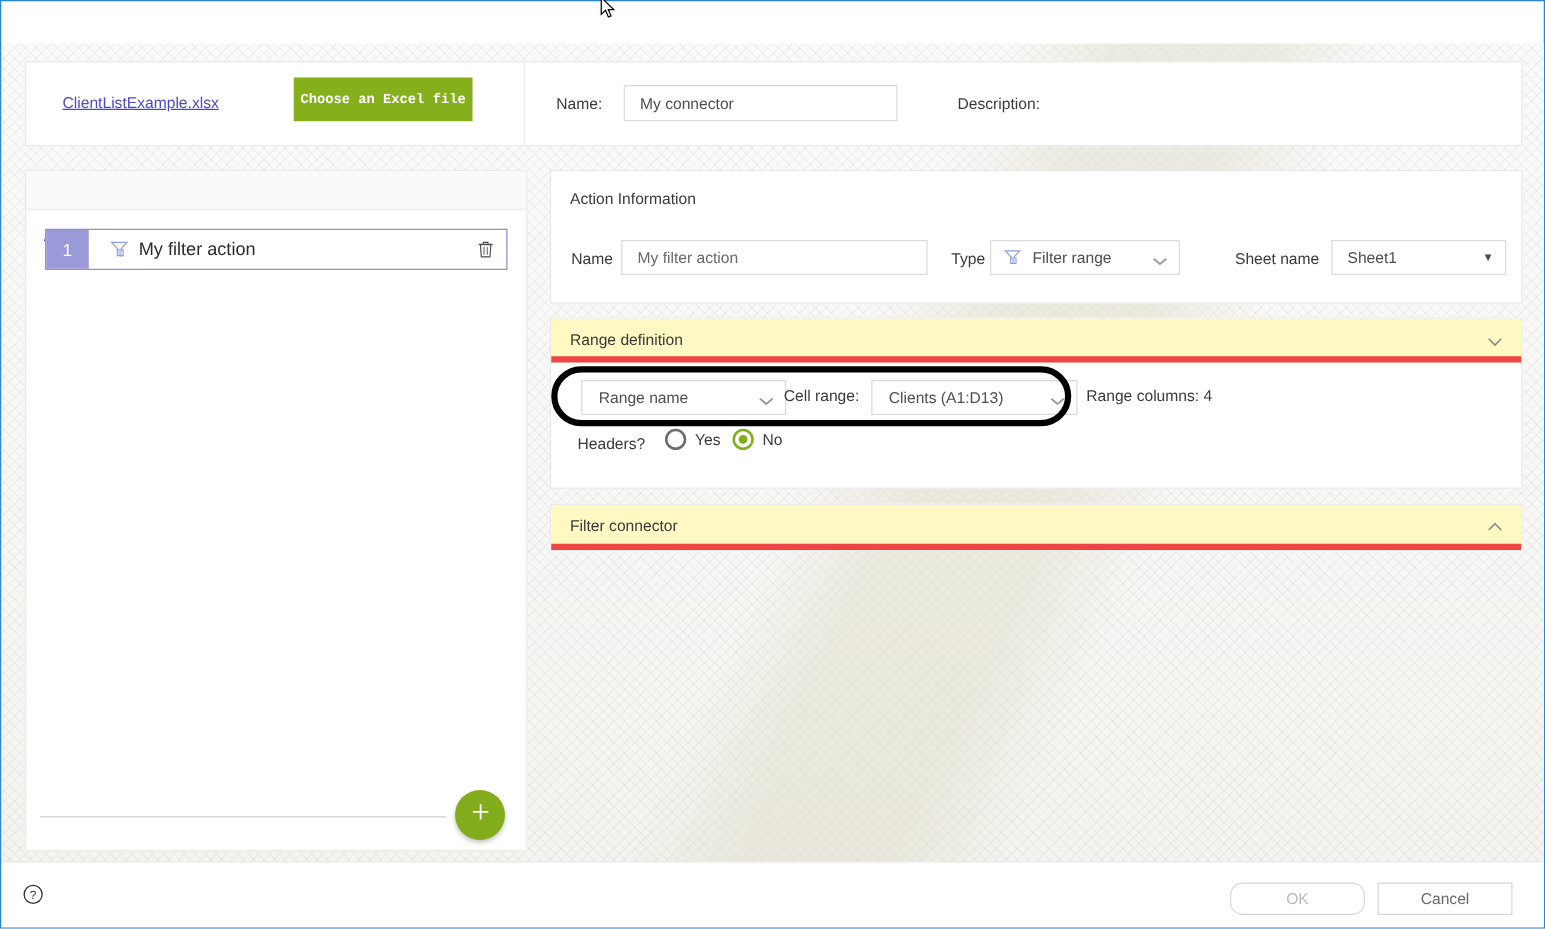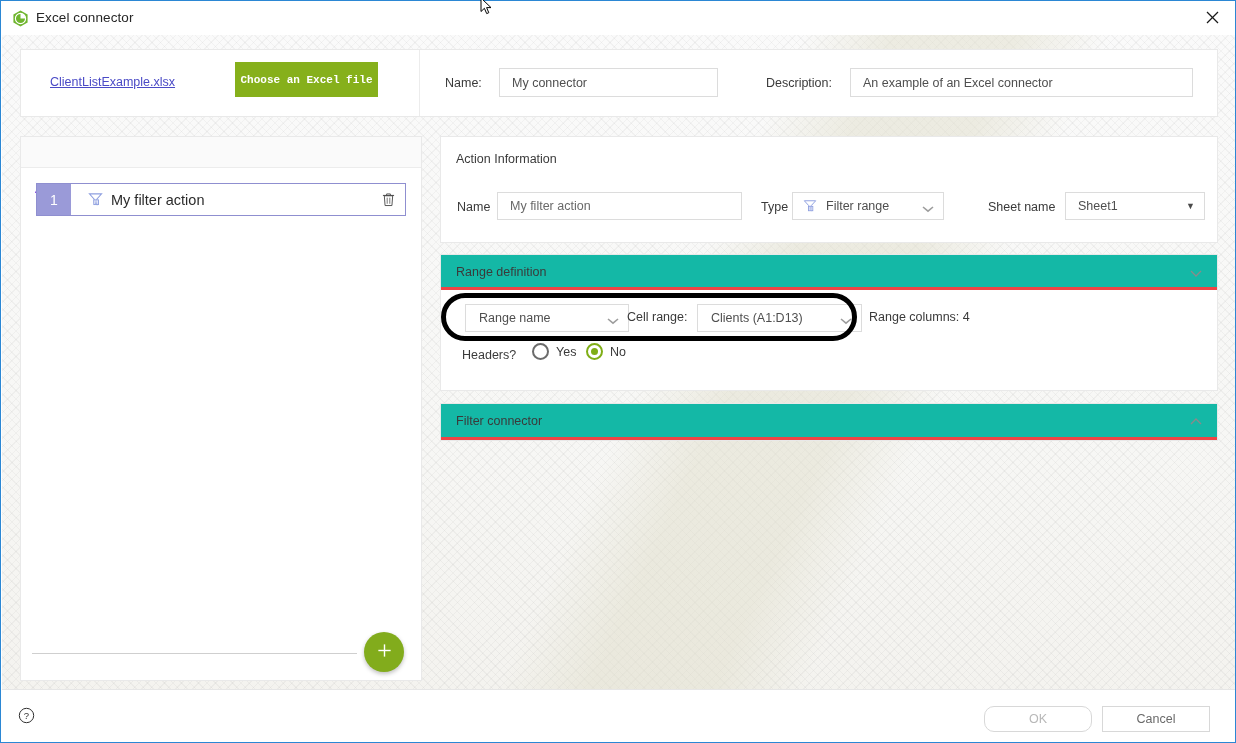--- a/index.html
+++ b/index.html
@@ -243,22 +243,22 @@
     position: absolute;
     left: 15px; top: 15px;
     font-size: 12.5px;
     color: #3a3a3a;
   }
 
   .section-header {
     position: absolute;
     left: 0; top: 0;
     width: 776px; height: 35px;
-    background: #14b8a6;
-    border-bottom: 3px solid #ef4444;
+    background: #fef9c3;
+    border-bottom: 5px solid #ef4444;
   }
   .section-header-label {
     position: absolute;
     left: 15px; top: 10px;
     font-size: 12.5px;
     color: #3a3a3a;
   }
   .section-chevron {
     position: absolute;
     right: 13px; top: 10px;
@@ -354,49 +354,32 @@
     left: 479px; top: -4px;
     z-index: 60;
     pointer-events: none;
   }
 </style>
 </head>
 <body>
 
 <div id="window">
 
-  <div id="titlebar">
-    <span id="app-icon">
-      <svg width="17" height="17" viewBox="0 0 17 17">
-        <path d="M8.5 0.6 L15.6 4.6 L15.6 12.4 L8.5 16.4 L1.4 12.4 L1.4 4.6 Z" fill="#6fb52e"></path>
-        <path d="M8.5 3.4 A5.1 5.1 0 0 1 13.6 8.5 L8.5 8.5 Z" fill="#ffffff"></path>
-        <circle cx="8.5" cy="8.5" r="5.1" fill="none" stroke="#ffffff" stroke-width="1.1"></circle>
-      </svg>
-    </span>
-    <span id="title-text">Excel connector</span>
-    <div id="close-btn">
-      <svg width="13" height="13" viewBox="0 0 13 13">
-        <line x1="1" y1="1" x2="12" y2="12" stroke="#1a1a1a" stroke-width="1.2"></line>
-        <line x1="12" y1="1" x2="1" y2="12" stroke="#1a1a1a" stroke-width="1.2"></line>
-      </svg>
-    </div>
-  </div>
 
   <div id="body-bg"></div>
 
   <div id="file-card">
     <div id="card-divider"></div>
     <a id="file-link">ClientListExample.xlsx</a>
     <div id="choose-file-btn">Choose an Excel file</div>
 
     <div class="fc-label" id="lbl-name">Name:</div>
     <div class="fc-input" id="inp-name">My connector</div>
 
     <div class="fc-label" id="lbl-desc">Description:</div>
-    <div class="fc-input" id="inp-desc">An example of an Excel connector</div>
   </div>
 
   <div id="actions-panel">
     <div id="actions-header">
       <span id="actions-header-label">Actions</span>
     </div>
 
     <div id="action-row">
       <div id="action-index">1</div>
       <span id="action-type-icon">

